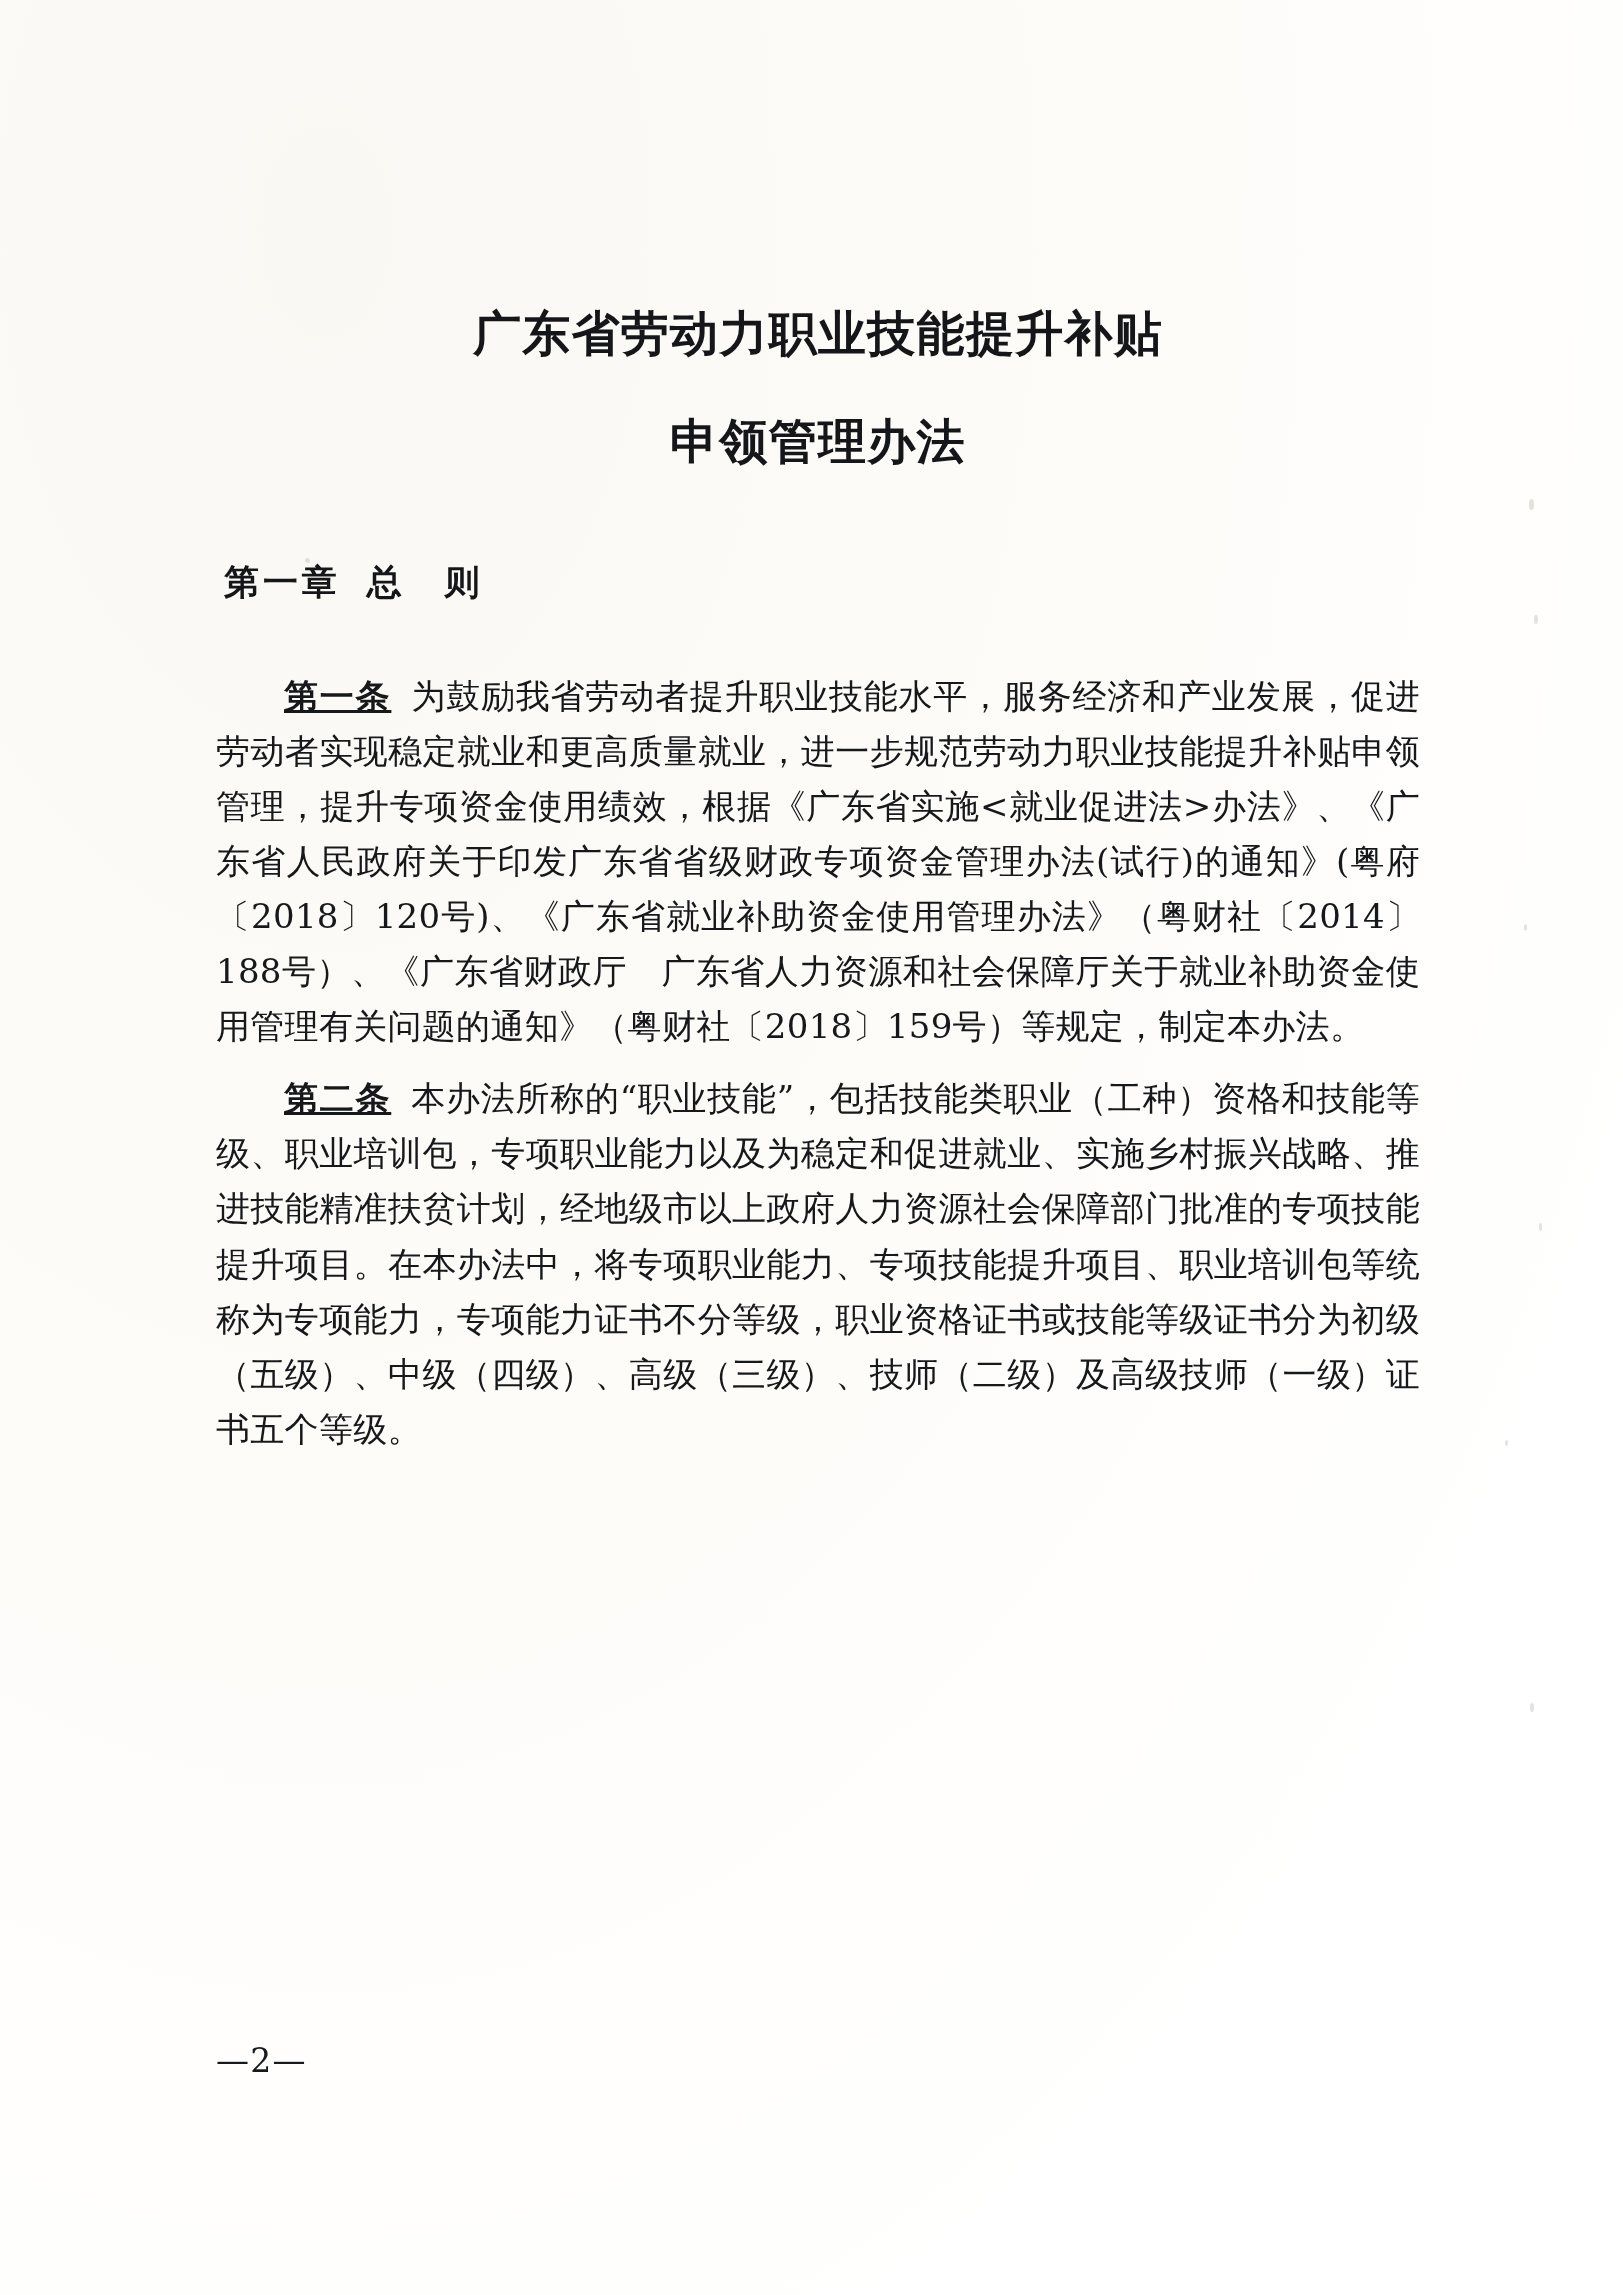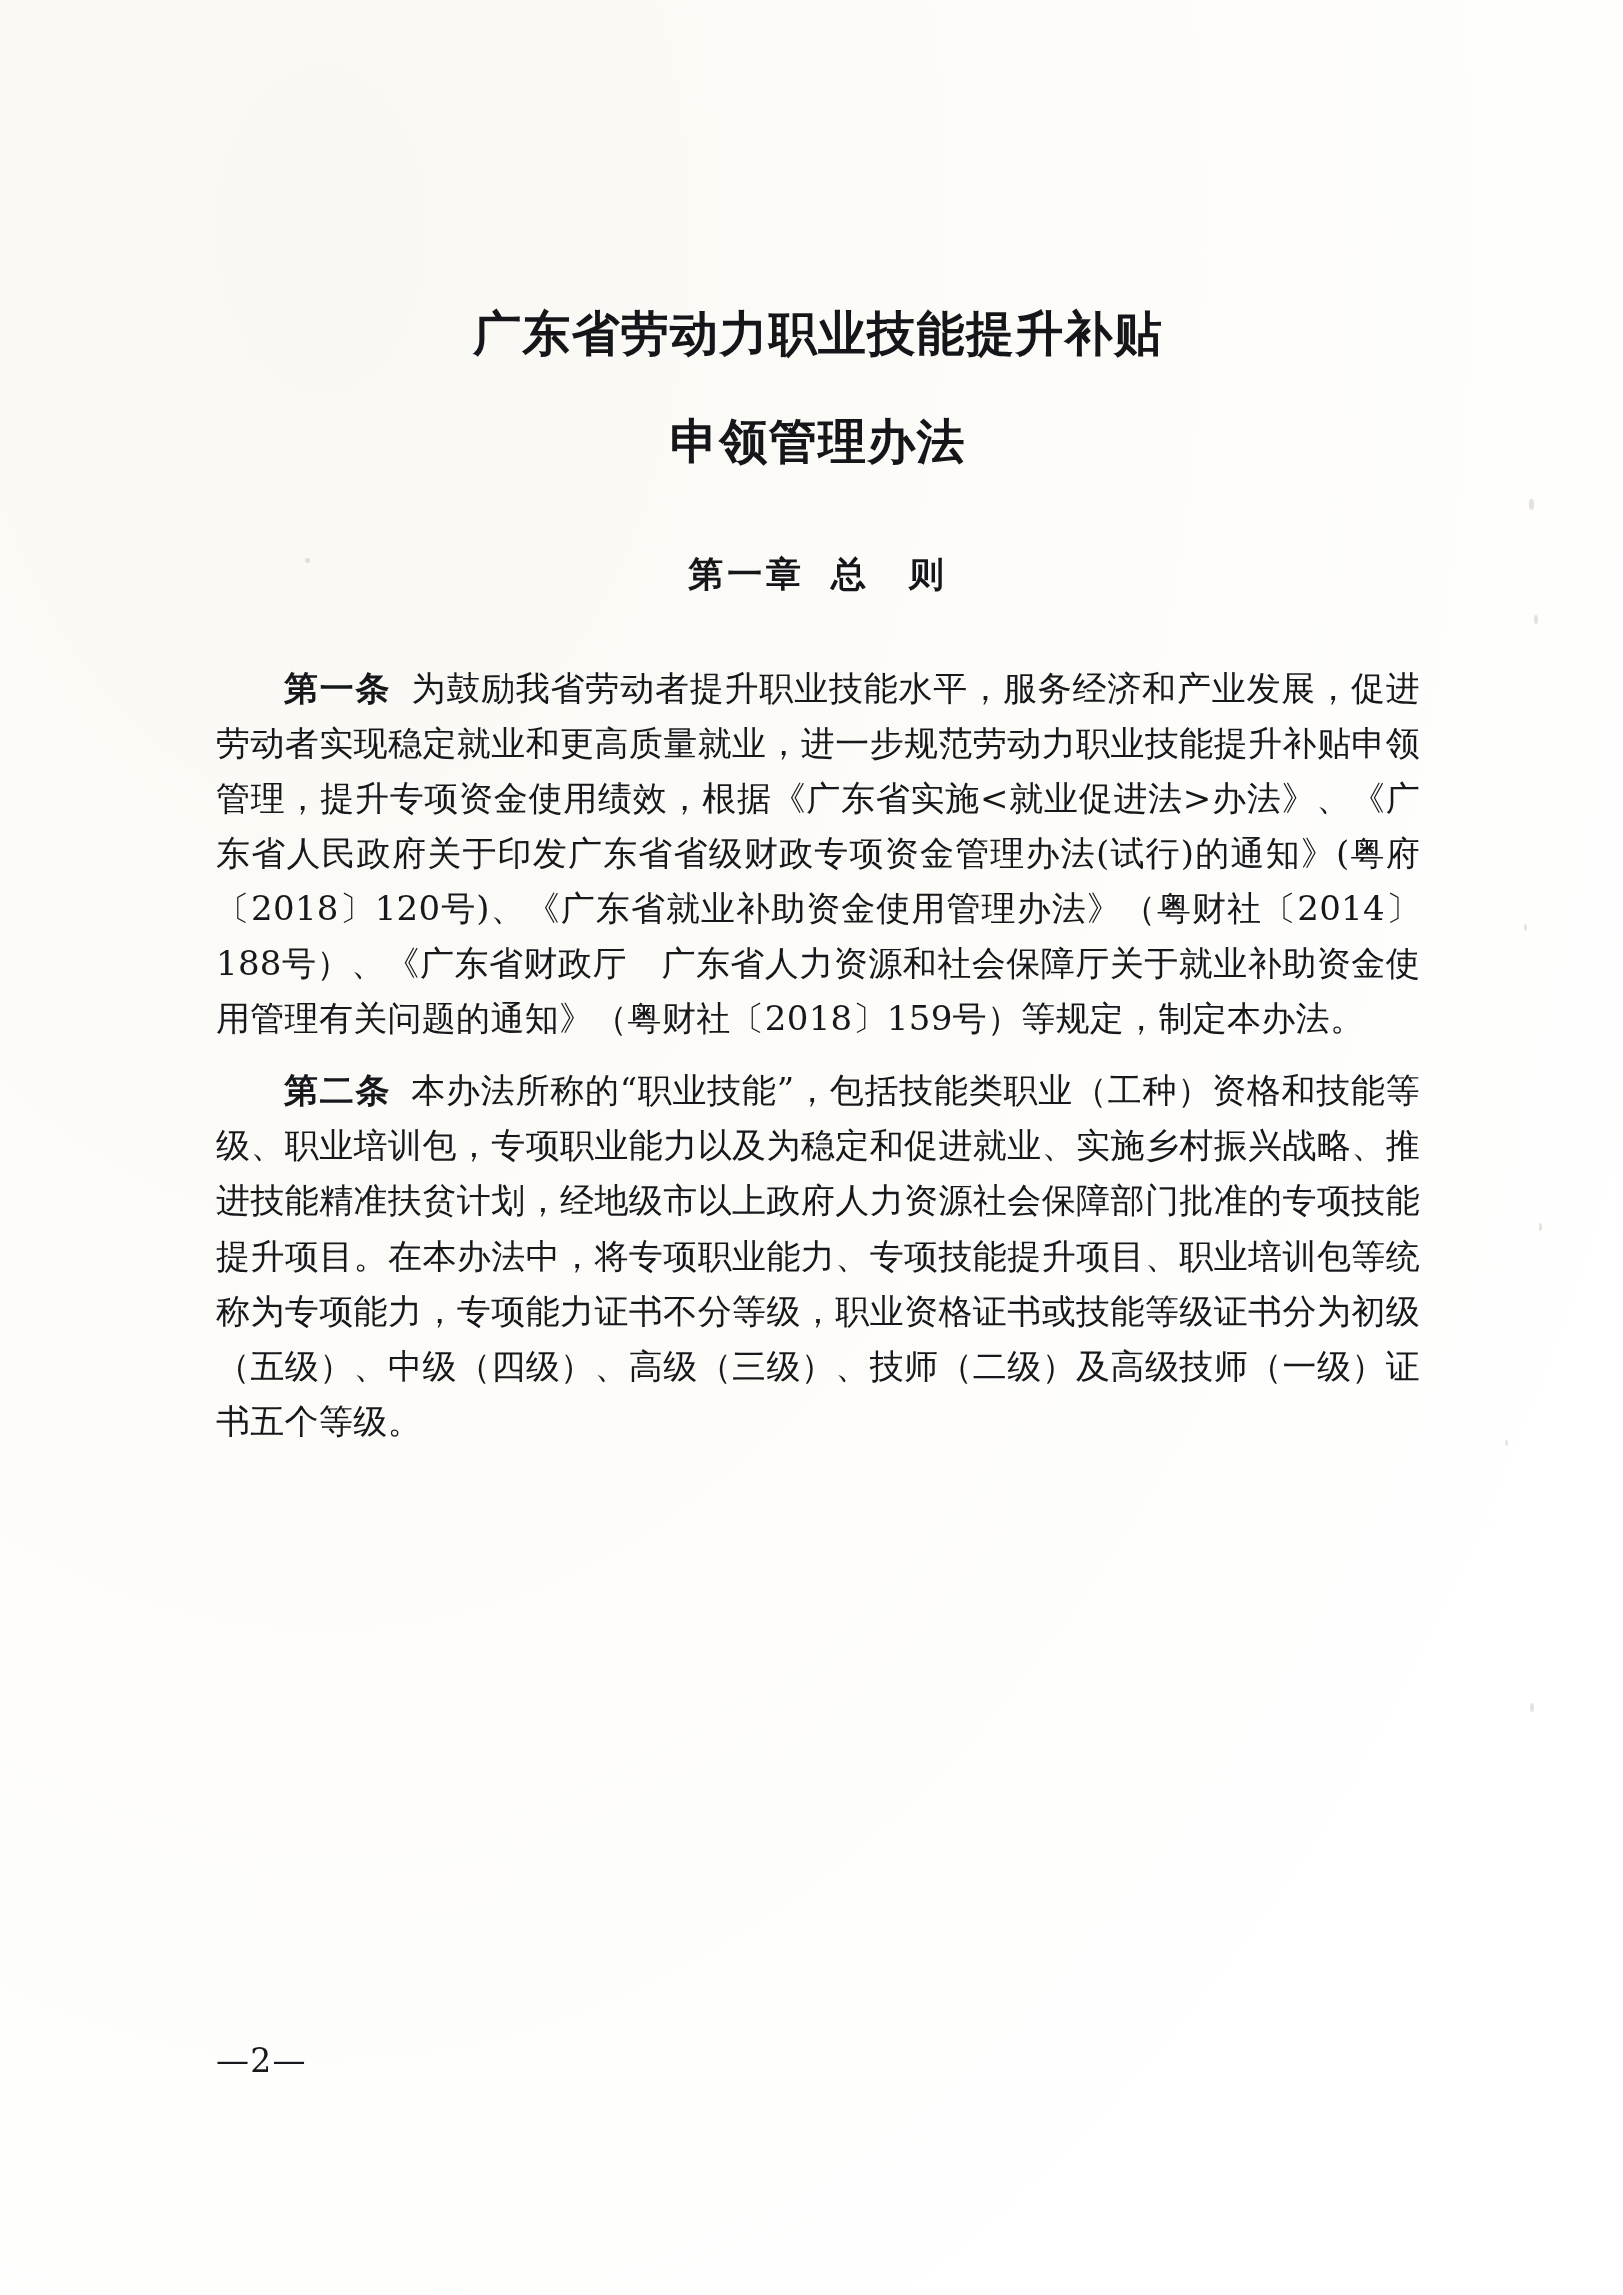--- a/index.html
+++ b/index.html
@@ -42,27 +42,26 @@
     color: #14161a;
     letter-spacing: 1.3px;
     margin: 0;
     padding-top: 302px;
   }
   .doc-title .line2 {
     display: block;
     margin-top: 45px;
   }
   .chapter-heading {
-    text-align: center;
     font-family: "DejaVu Serif", "Liberation Serif", serif;
     font-weight: bold;
     font-size: 35px;
     color: #14161a;
     letter-spacing: 3.9px;
-    margin: 0;
+    margin: 8px;
     padding-top: 77px;
   }
   .chapter-heading .gap {
     display: inline-block;
     width: 26px;
   }
   .body-block {
     margin-top: 63px;
   }
   p.para {
@@ -77,20 +76,21 @@
     letter-spacing: 0.3px;
   }
   p.para + p.para {
     margin-top: 17px;
   }
   .article-label {
     font-weight: bold;
     margin-left: 68px;
     margin-right: 20px;
     letter-spacing: 1.3px;
+    text-decoration: underline;
   }
   .page-number {
     position: absolute;
     left: 216px;
     top: 2041px;
     font-family: "DejaVu Serif", "Liberation Serif", serif;
     font-size: 33px;
     color: #17191d;
     letter-spacing: 1.3px;
   }

